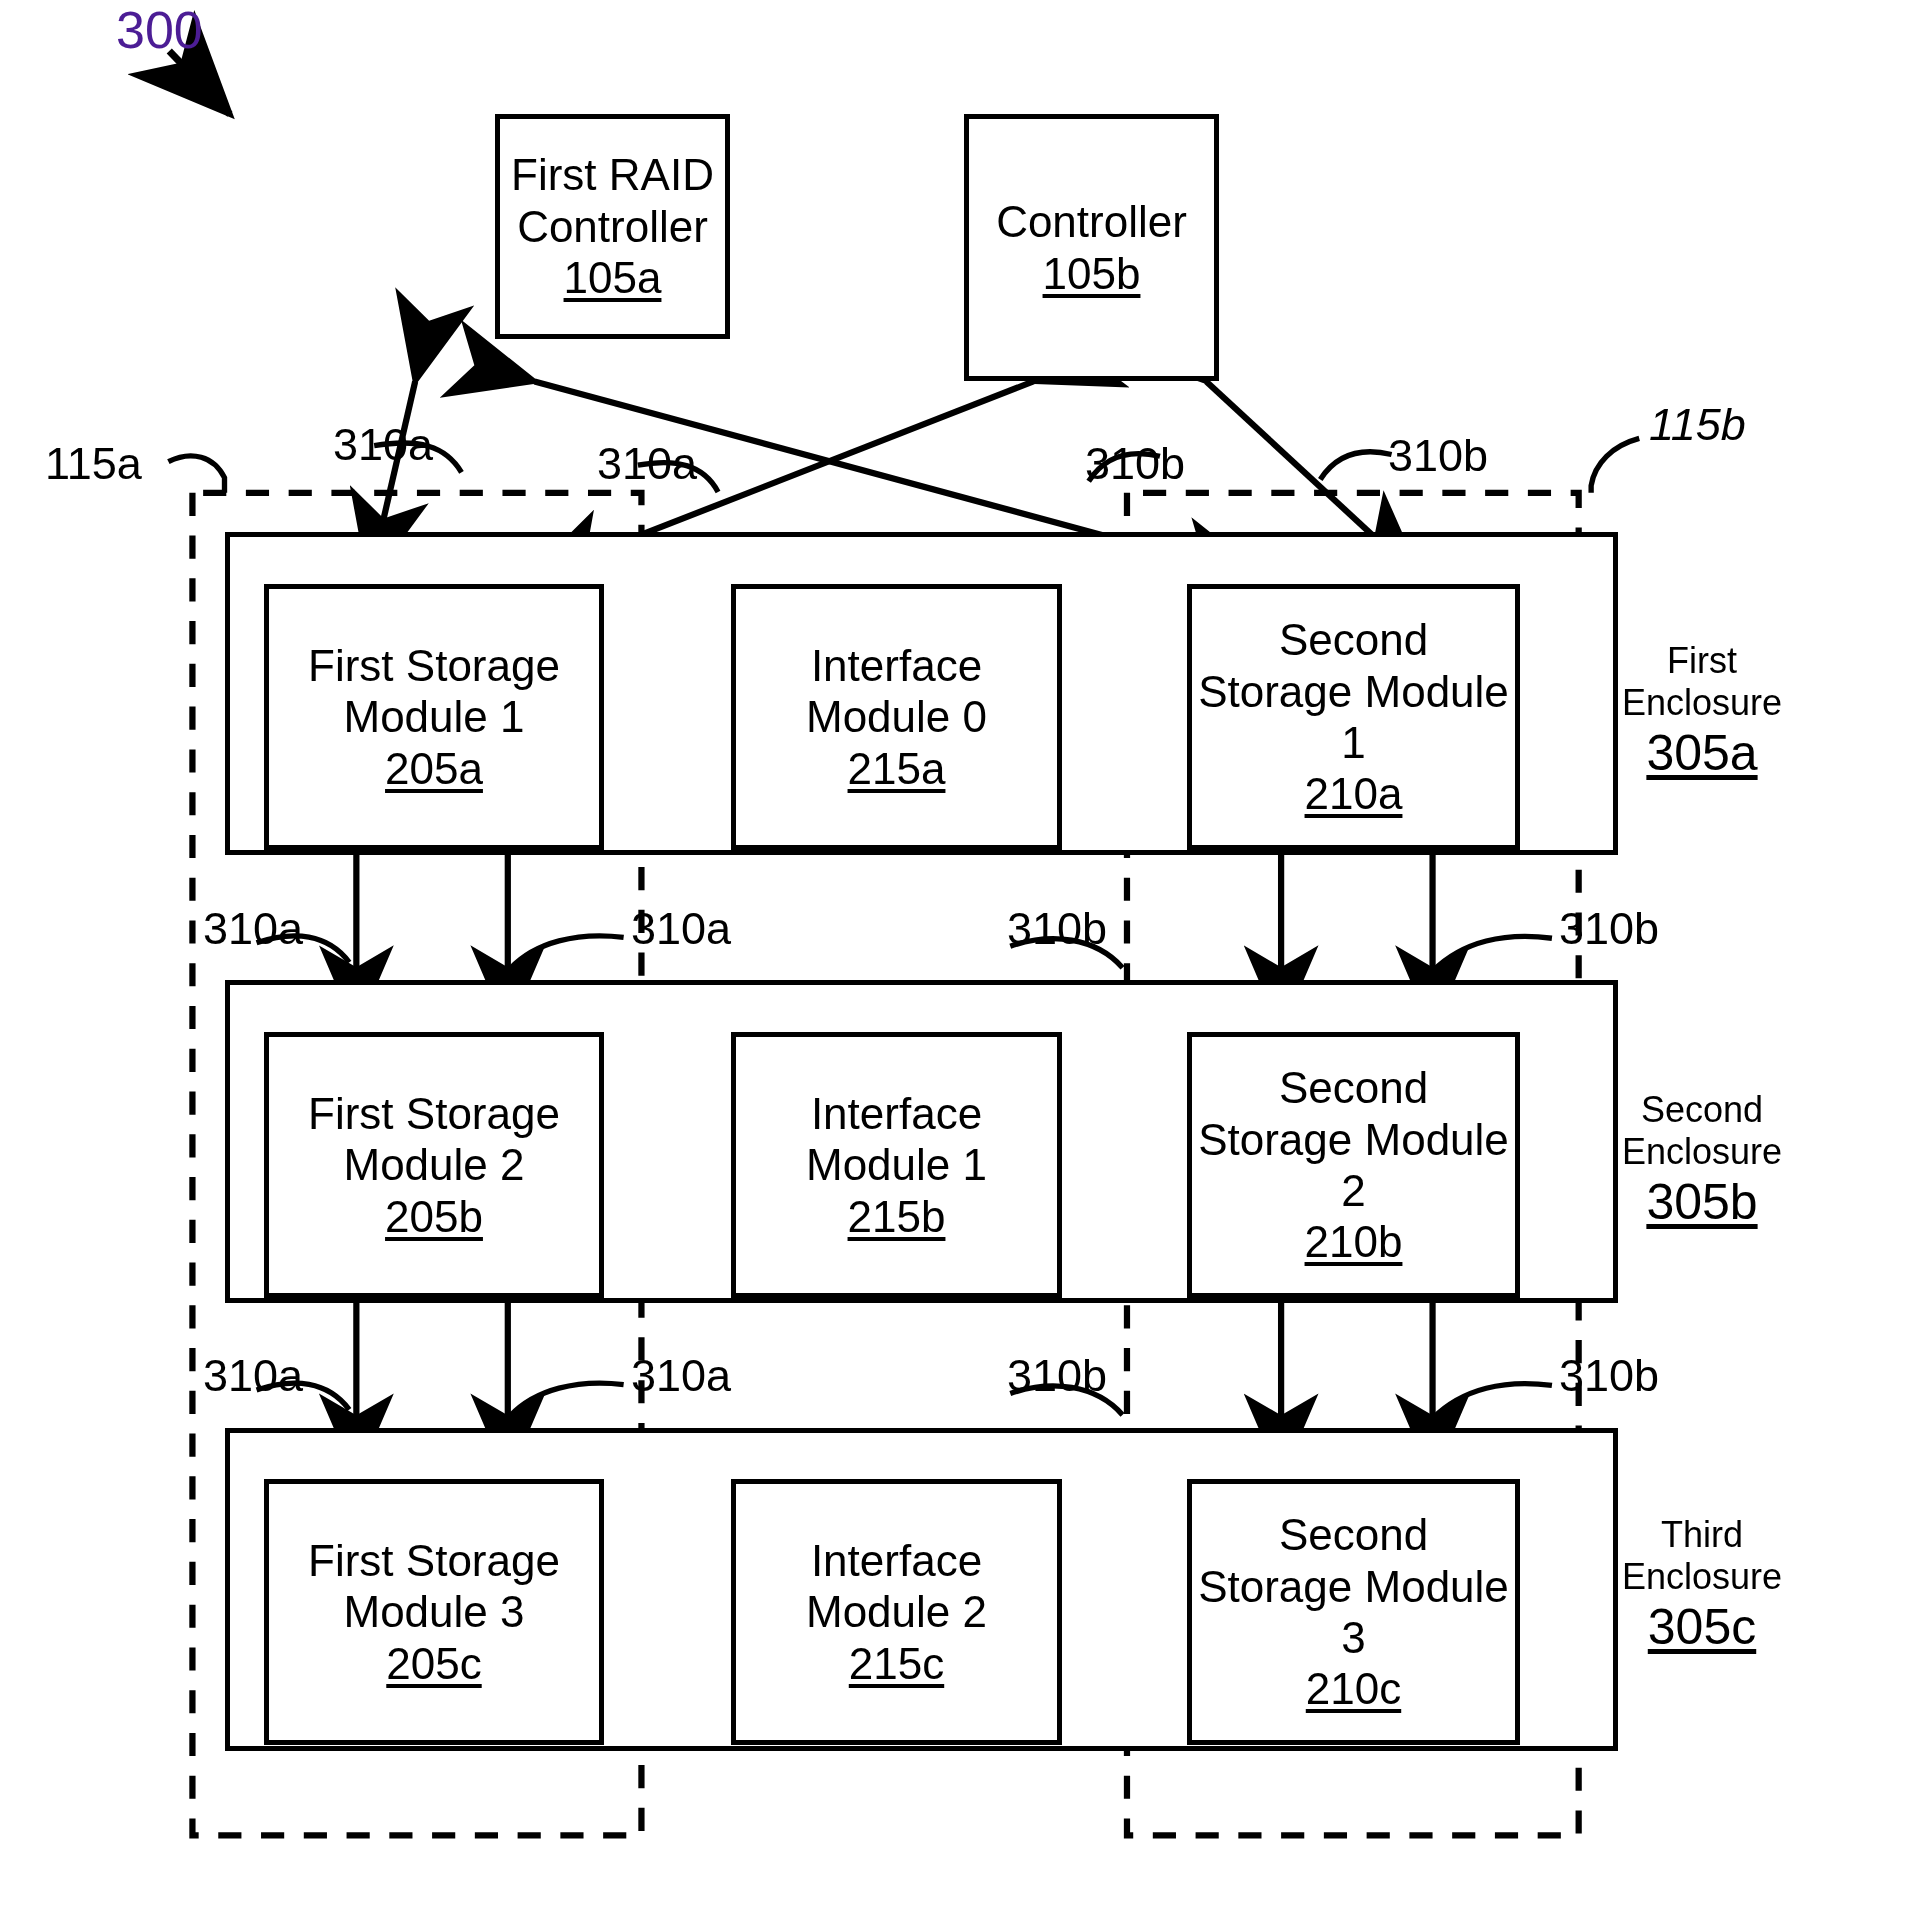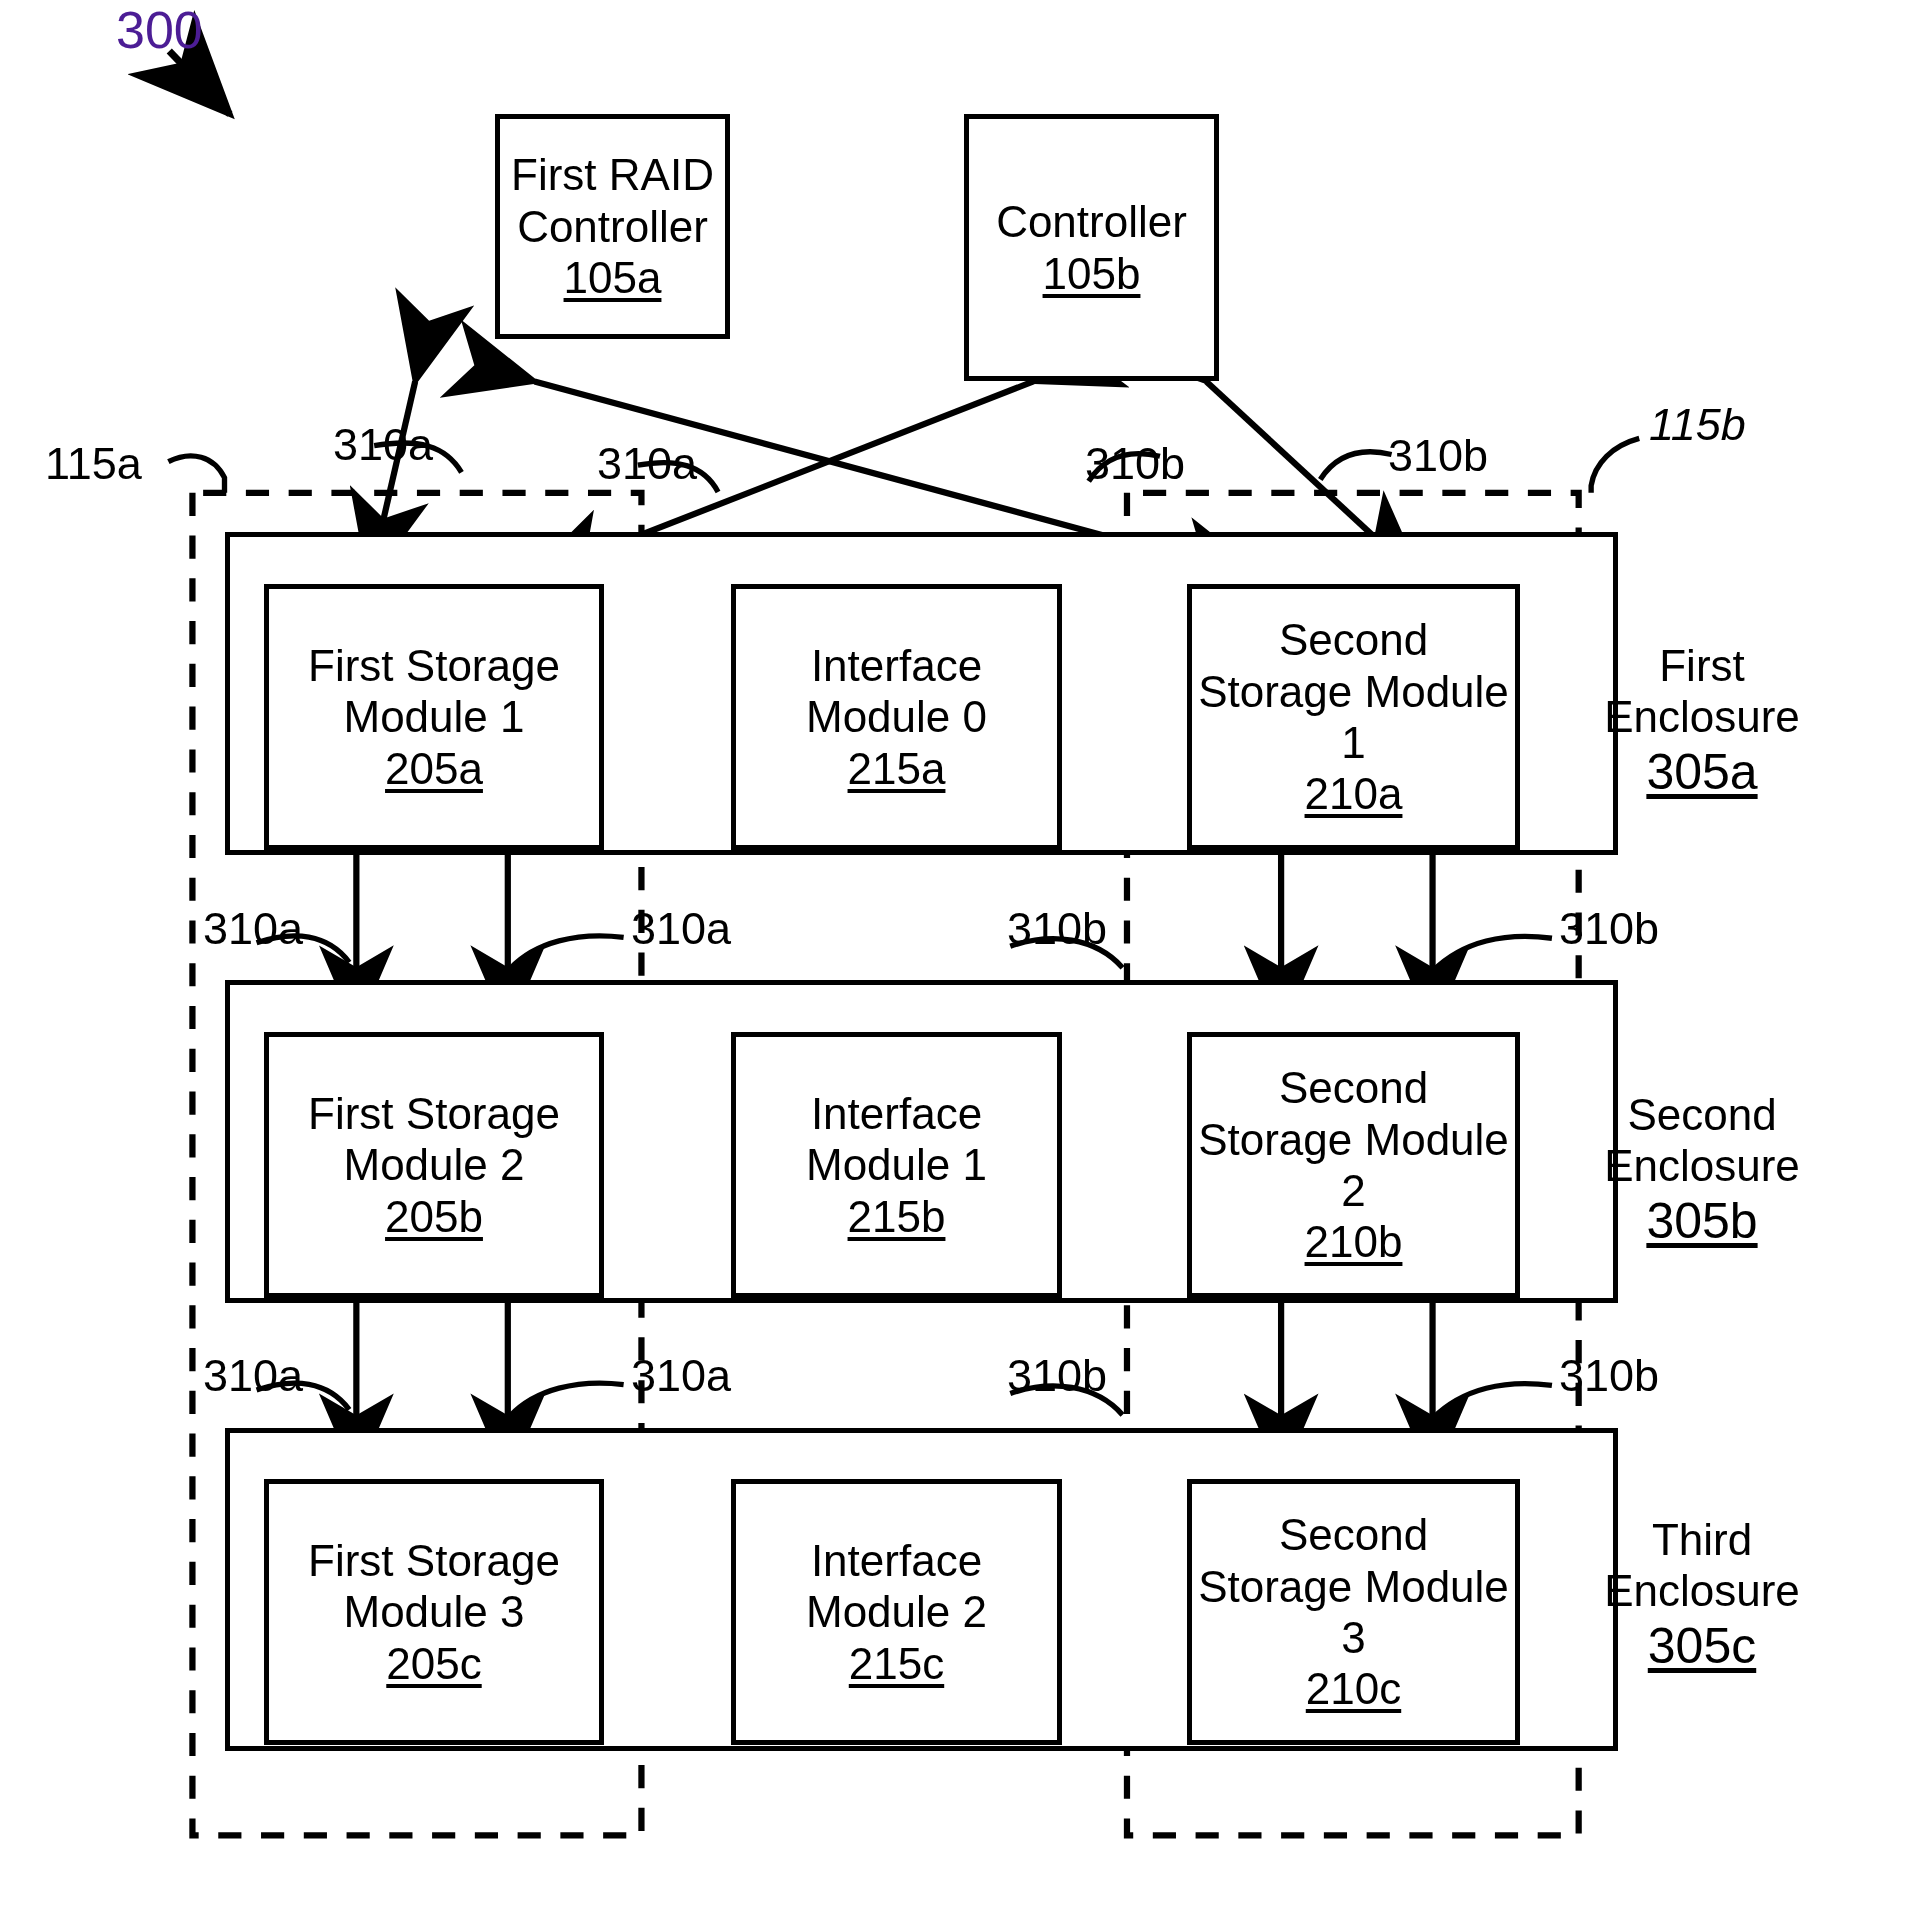--- a/index.html
+++ b/index.html
@@ -60,21 +60,21 @@
     text-decoration: underline;
     text-underline-offset: 5.3px;
     display: block;
   }
   .encl-label {
     position: absolute;
     text-align: center;
     line-height: 1.17;
     color: #000;
   }
-  .encl-label .ln { font-size: 44px; display: block; text-align: center; }
+  .encl-label .ln { font-size: 36px; display: block; text-align: center; }
   .encl-label .num {
     font-size: 50px; display: block;
     text-decoration: underline; text-underline-offset: 5.3px;
   }
 </style>
 </head>
 <body>
 
 <div id="figure">
 

